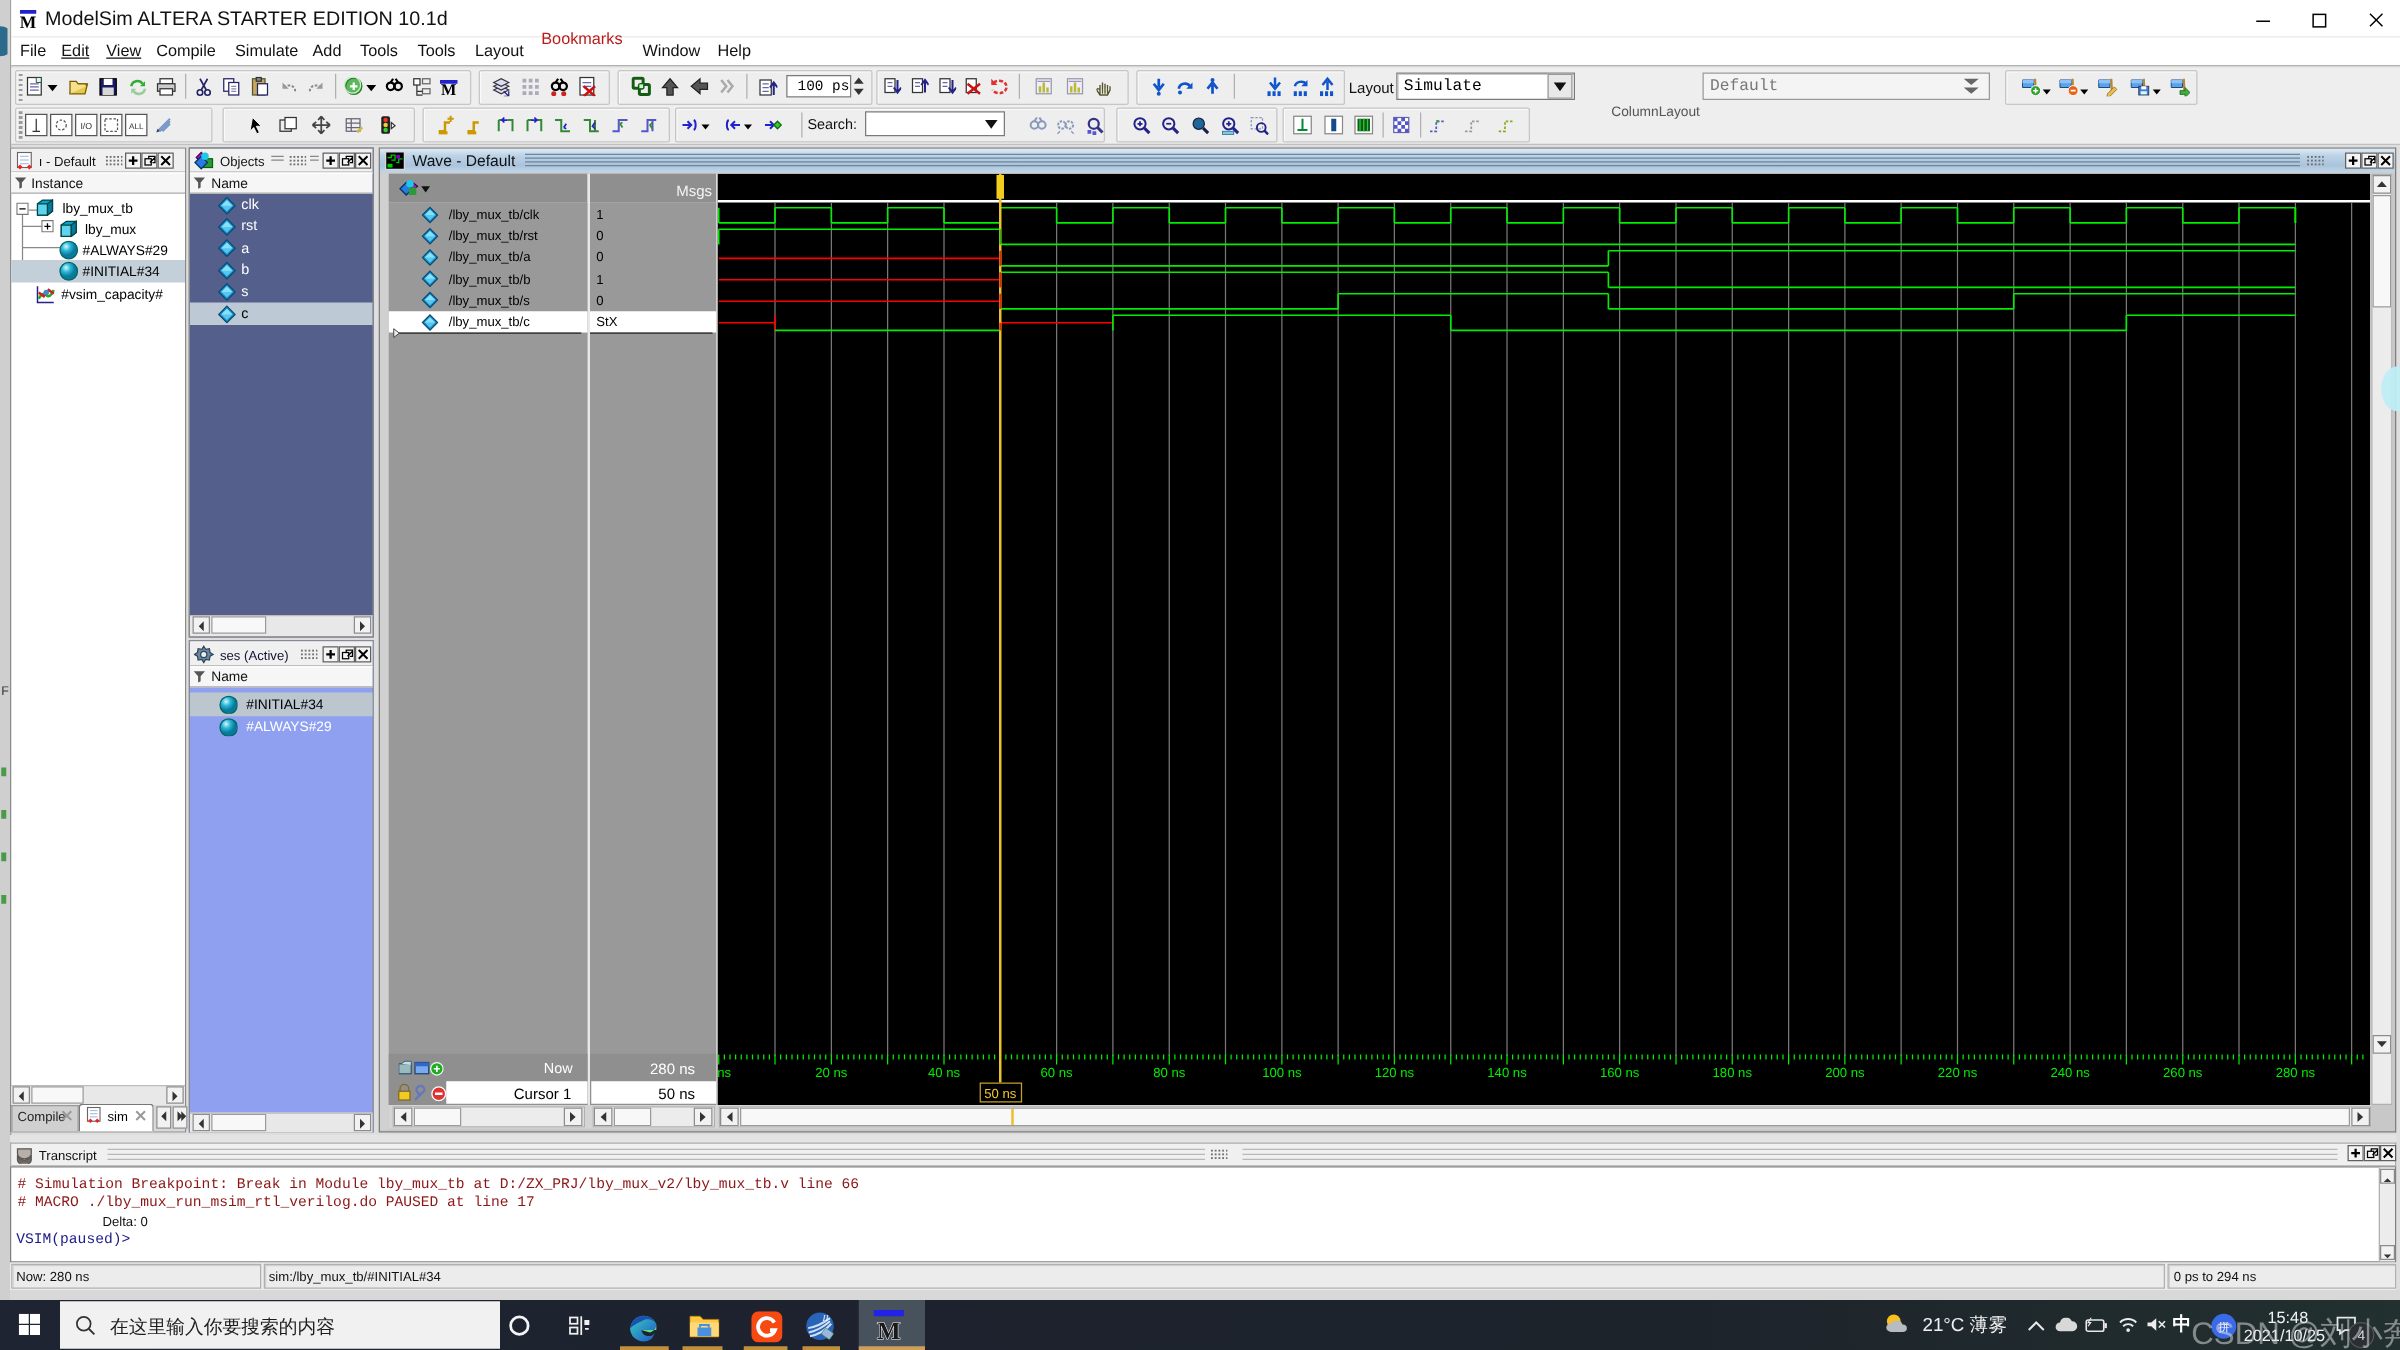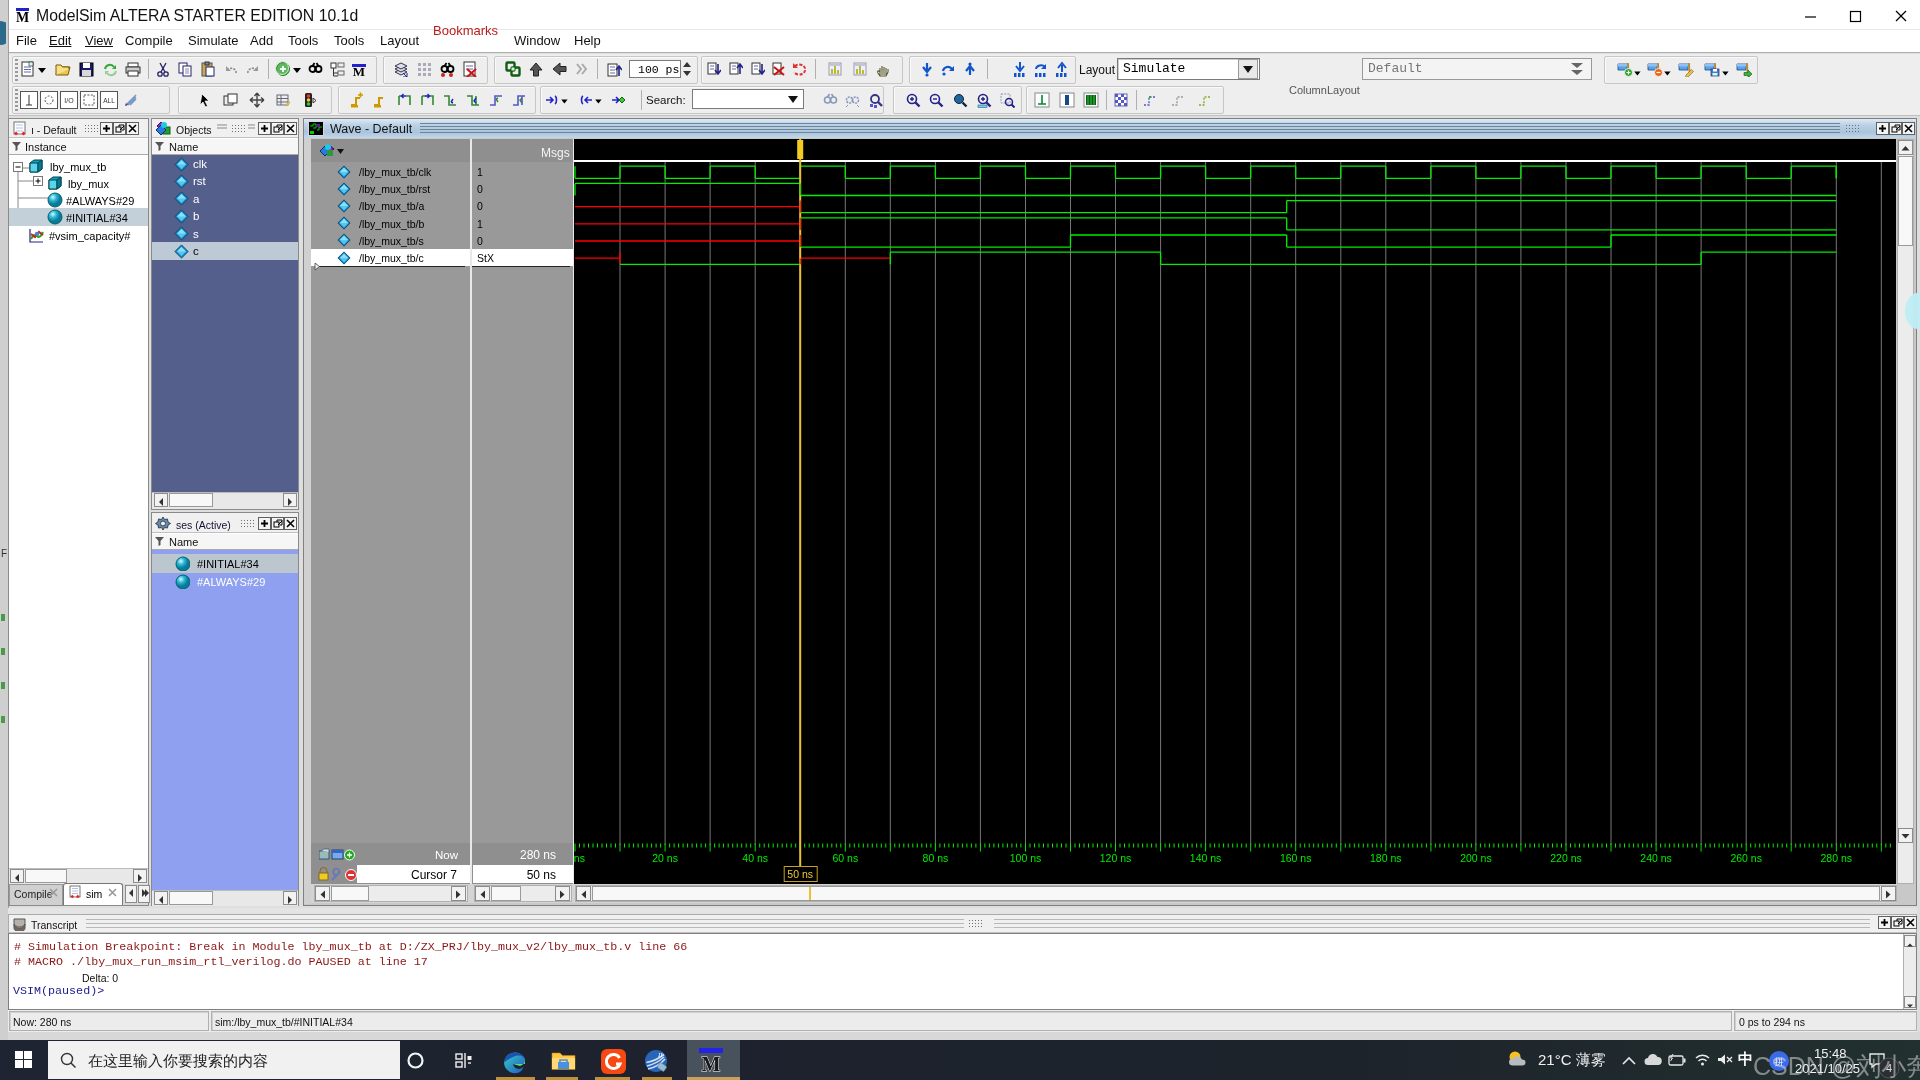--- a/index.html
+++ b/index.html
@@ -965,21 +965,21 @@
     <path d="M2 3 l3-2 5 0 0 3" fill="#cdd" stroke="#357" stroke-width=".7"></path>
     <rect x="13" y="2" width="11" height="9" fill="#7ae" stroke="#246"></rect>
     <rect x="13" y="2" width="11" height="3" fill="#36c"></rect>
     <circle cx="30.5" cy="7" r="5" fill="#2a2" stroke="#efe" stroke-width="1"></circle>
     <path d="M30.5 4.5 v5 M28 7 h5" stroke="#fff" stroke-width="1.3"></path>
   </svg>
 <div class="abs" style="left:311px;top:865px;width:159px;height:19px;background:#8f8f8f"></div>
 <div class="abs" style="left:472px;top:865px;width:101px;height:19px;background:#8f8f8f"></div>
 <div class="abs" style="left:357px;top:865px;width:113px;height:18px;background:#fff"></div>
 <div class="abs" style="left:473px;top:865px;width:100px;height:18px;background:#fff"></div>
-<div class="t" style="left:357px;top:868px;width:100px;font:12px 'Liberation Sans';color:#000;text-align:right">Cursor 7</div>
+<div class="t" style="left:357px;top:868px;width:100px;font:12px 'Liberation Sans';color:#000;text-align:right">Cursor 1</div>
 <div class="t" style="left:473px;top:868px;width:83px;font:12px 'Liberation Sans';color:#000;text-align:right">50 ns</div>
 <svg class="abs" style="left:318px;top:867px;" width="40" height="15" viewBox="0 0 40 15">
     <rect x="1" y="6" width="9" height="7" fill="#ec2" stroke="#862"></rect>
     <path d="M2 6 v-2 a3 3 0 0 1 7 0 v2" fill="none" stroke="#862"></path>
     <path d="M14 13 l5-5 a3.2 3.2 0 1 1 2.5-2.5 z M19 8 a3.2 3.2 0 0 1-3 1" stroke="#67b" stroke-width="1.8" fill="none"></path>
     <circle cx="33" cy="8" r="5.5" fill="#d33" stroke="#fff"></circle>
     <path d="M30 8 h6" stroke="#fff" stroke-width="2"></path>
   </svg>
 <div class="abs" style="left:311px;top:884px;width:1586px;height:19px;background:#d4d4d4"></div>
 <div class="abs" style="left:314px;top:885px;width:154px;height:17px;background:#ececec;border:1px solid #b0b0b0"></div>

